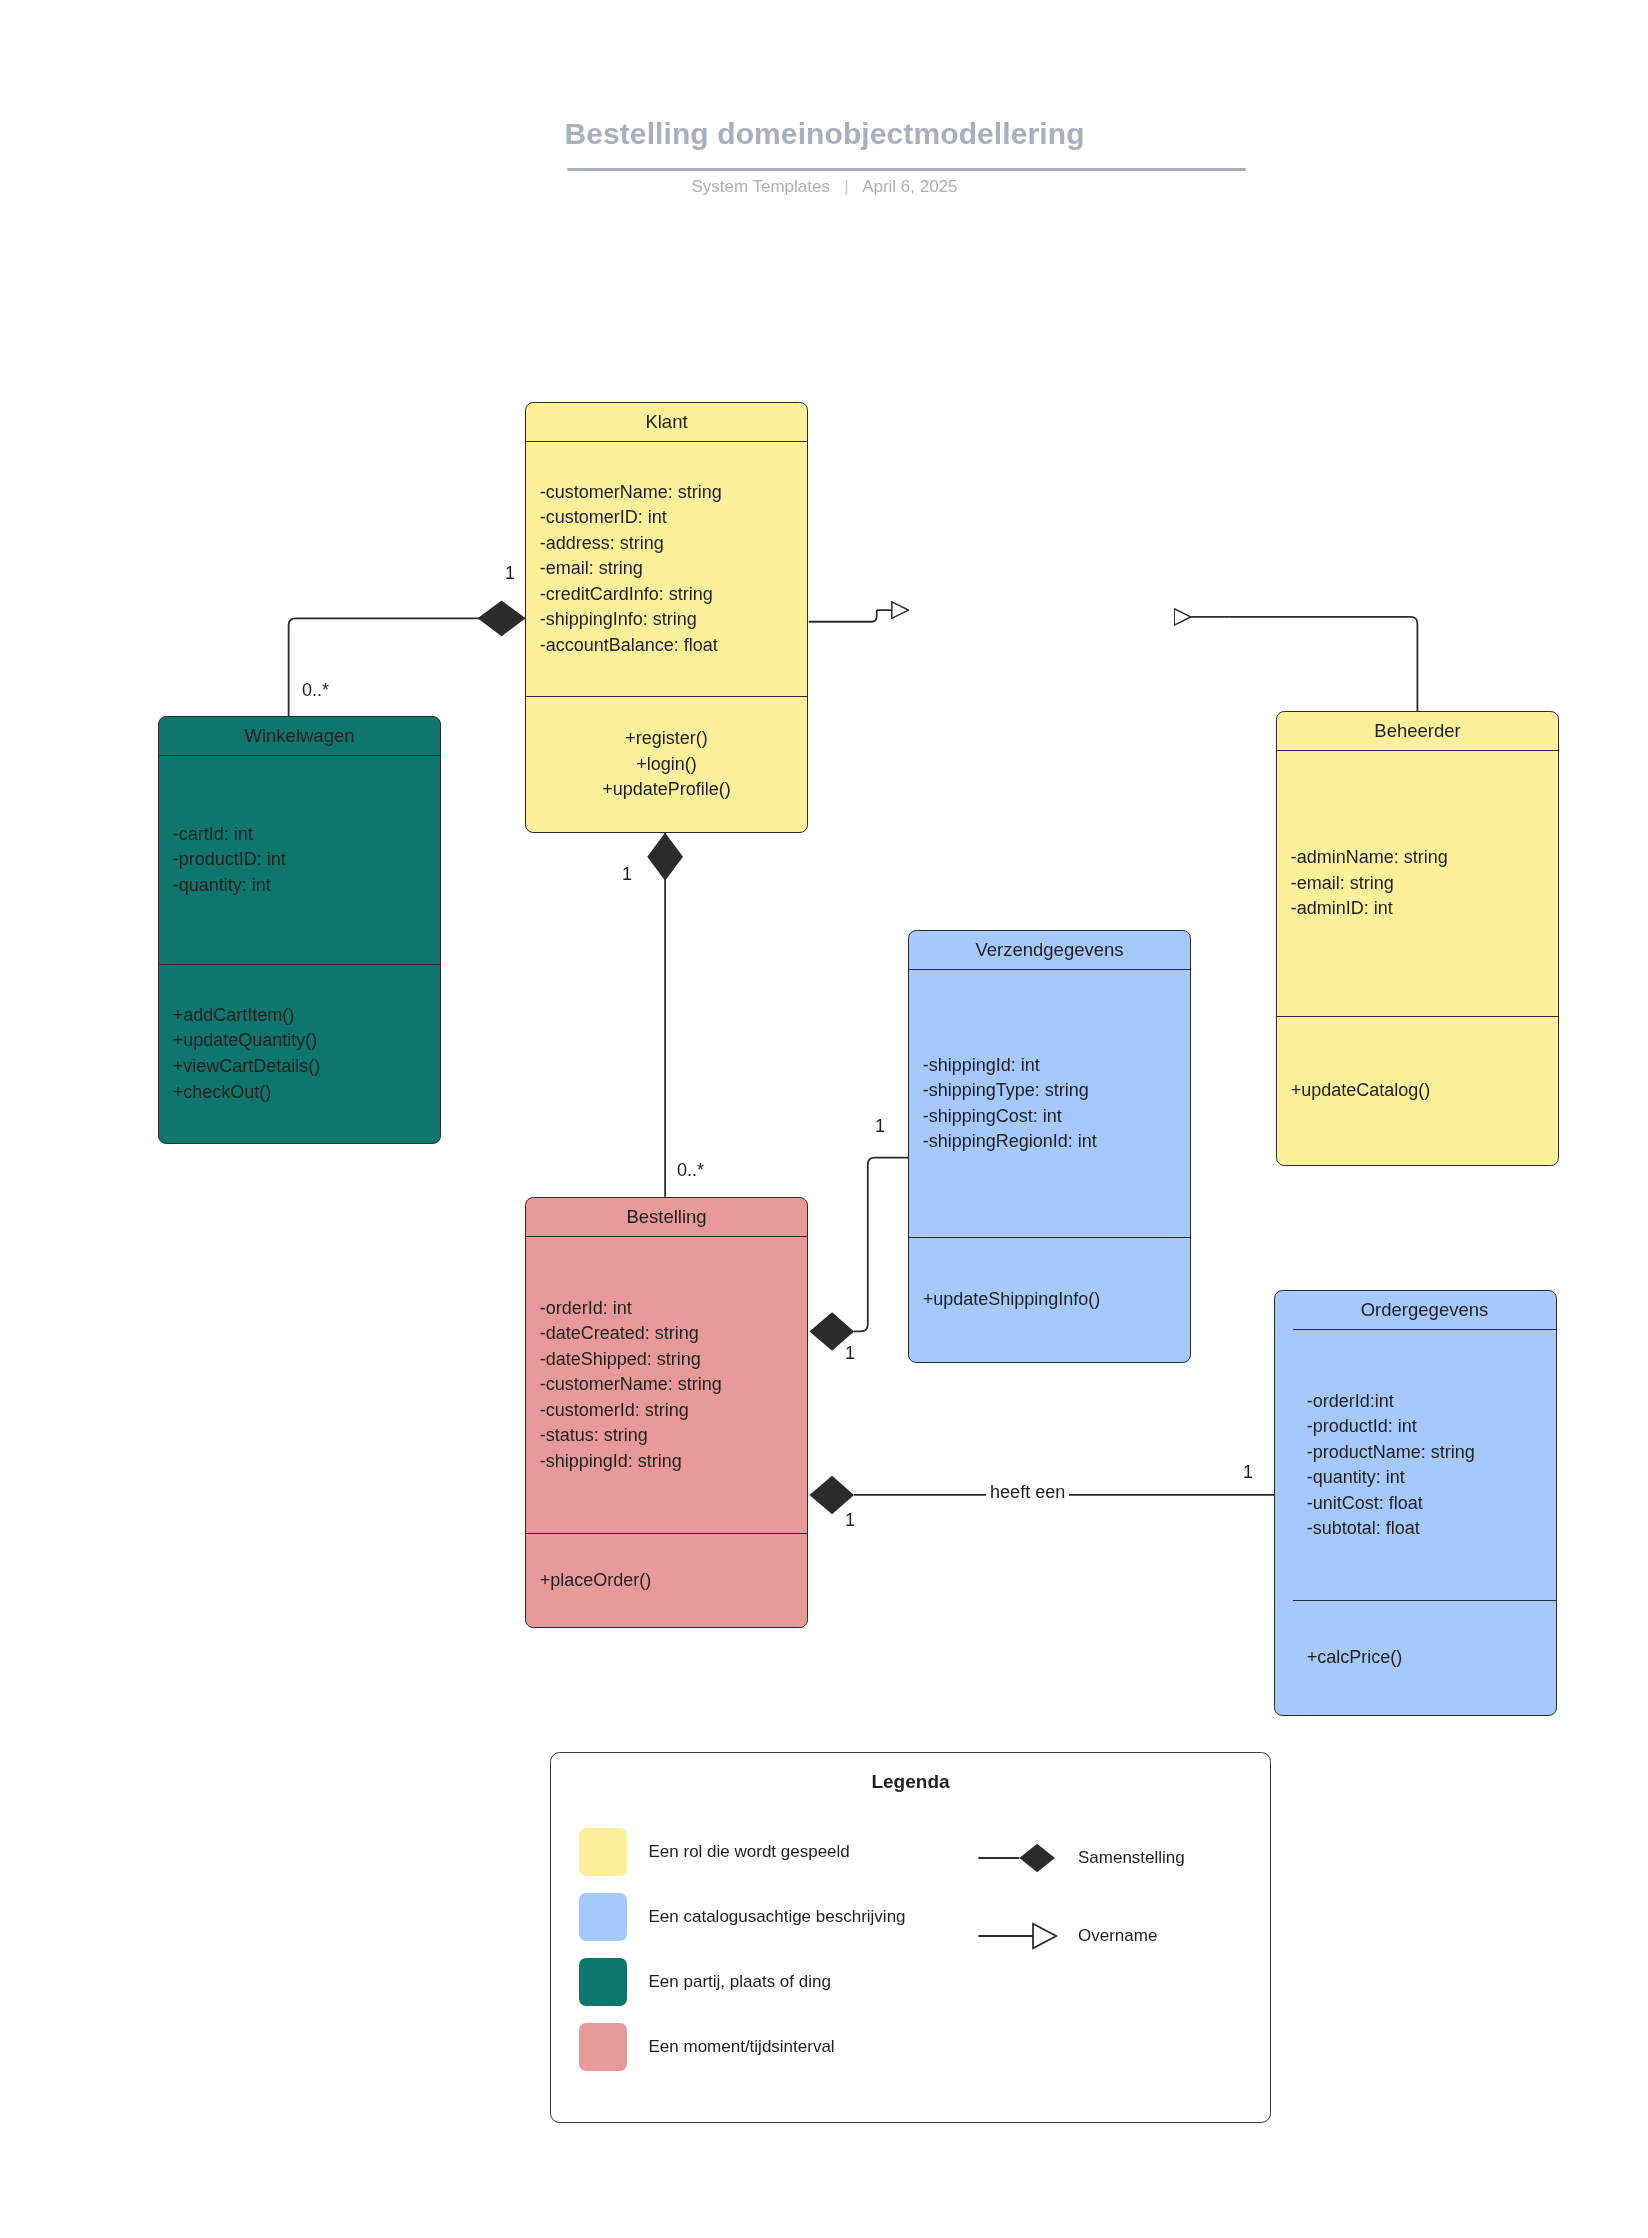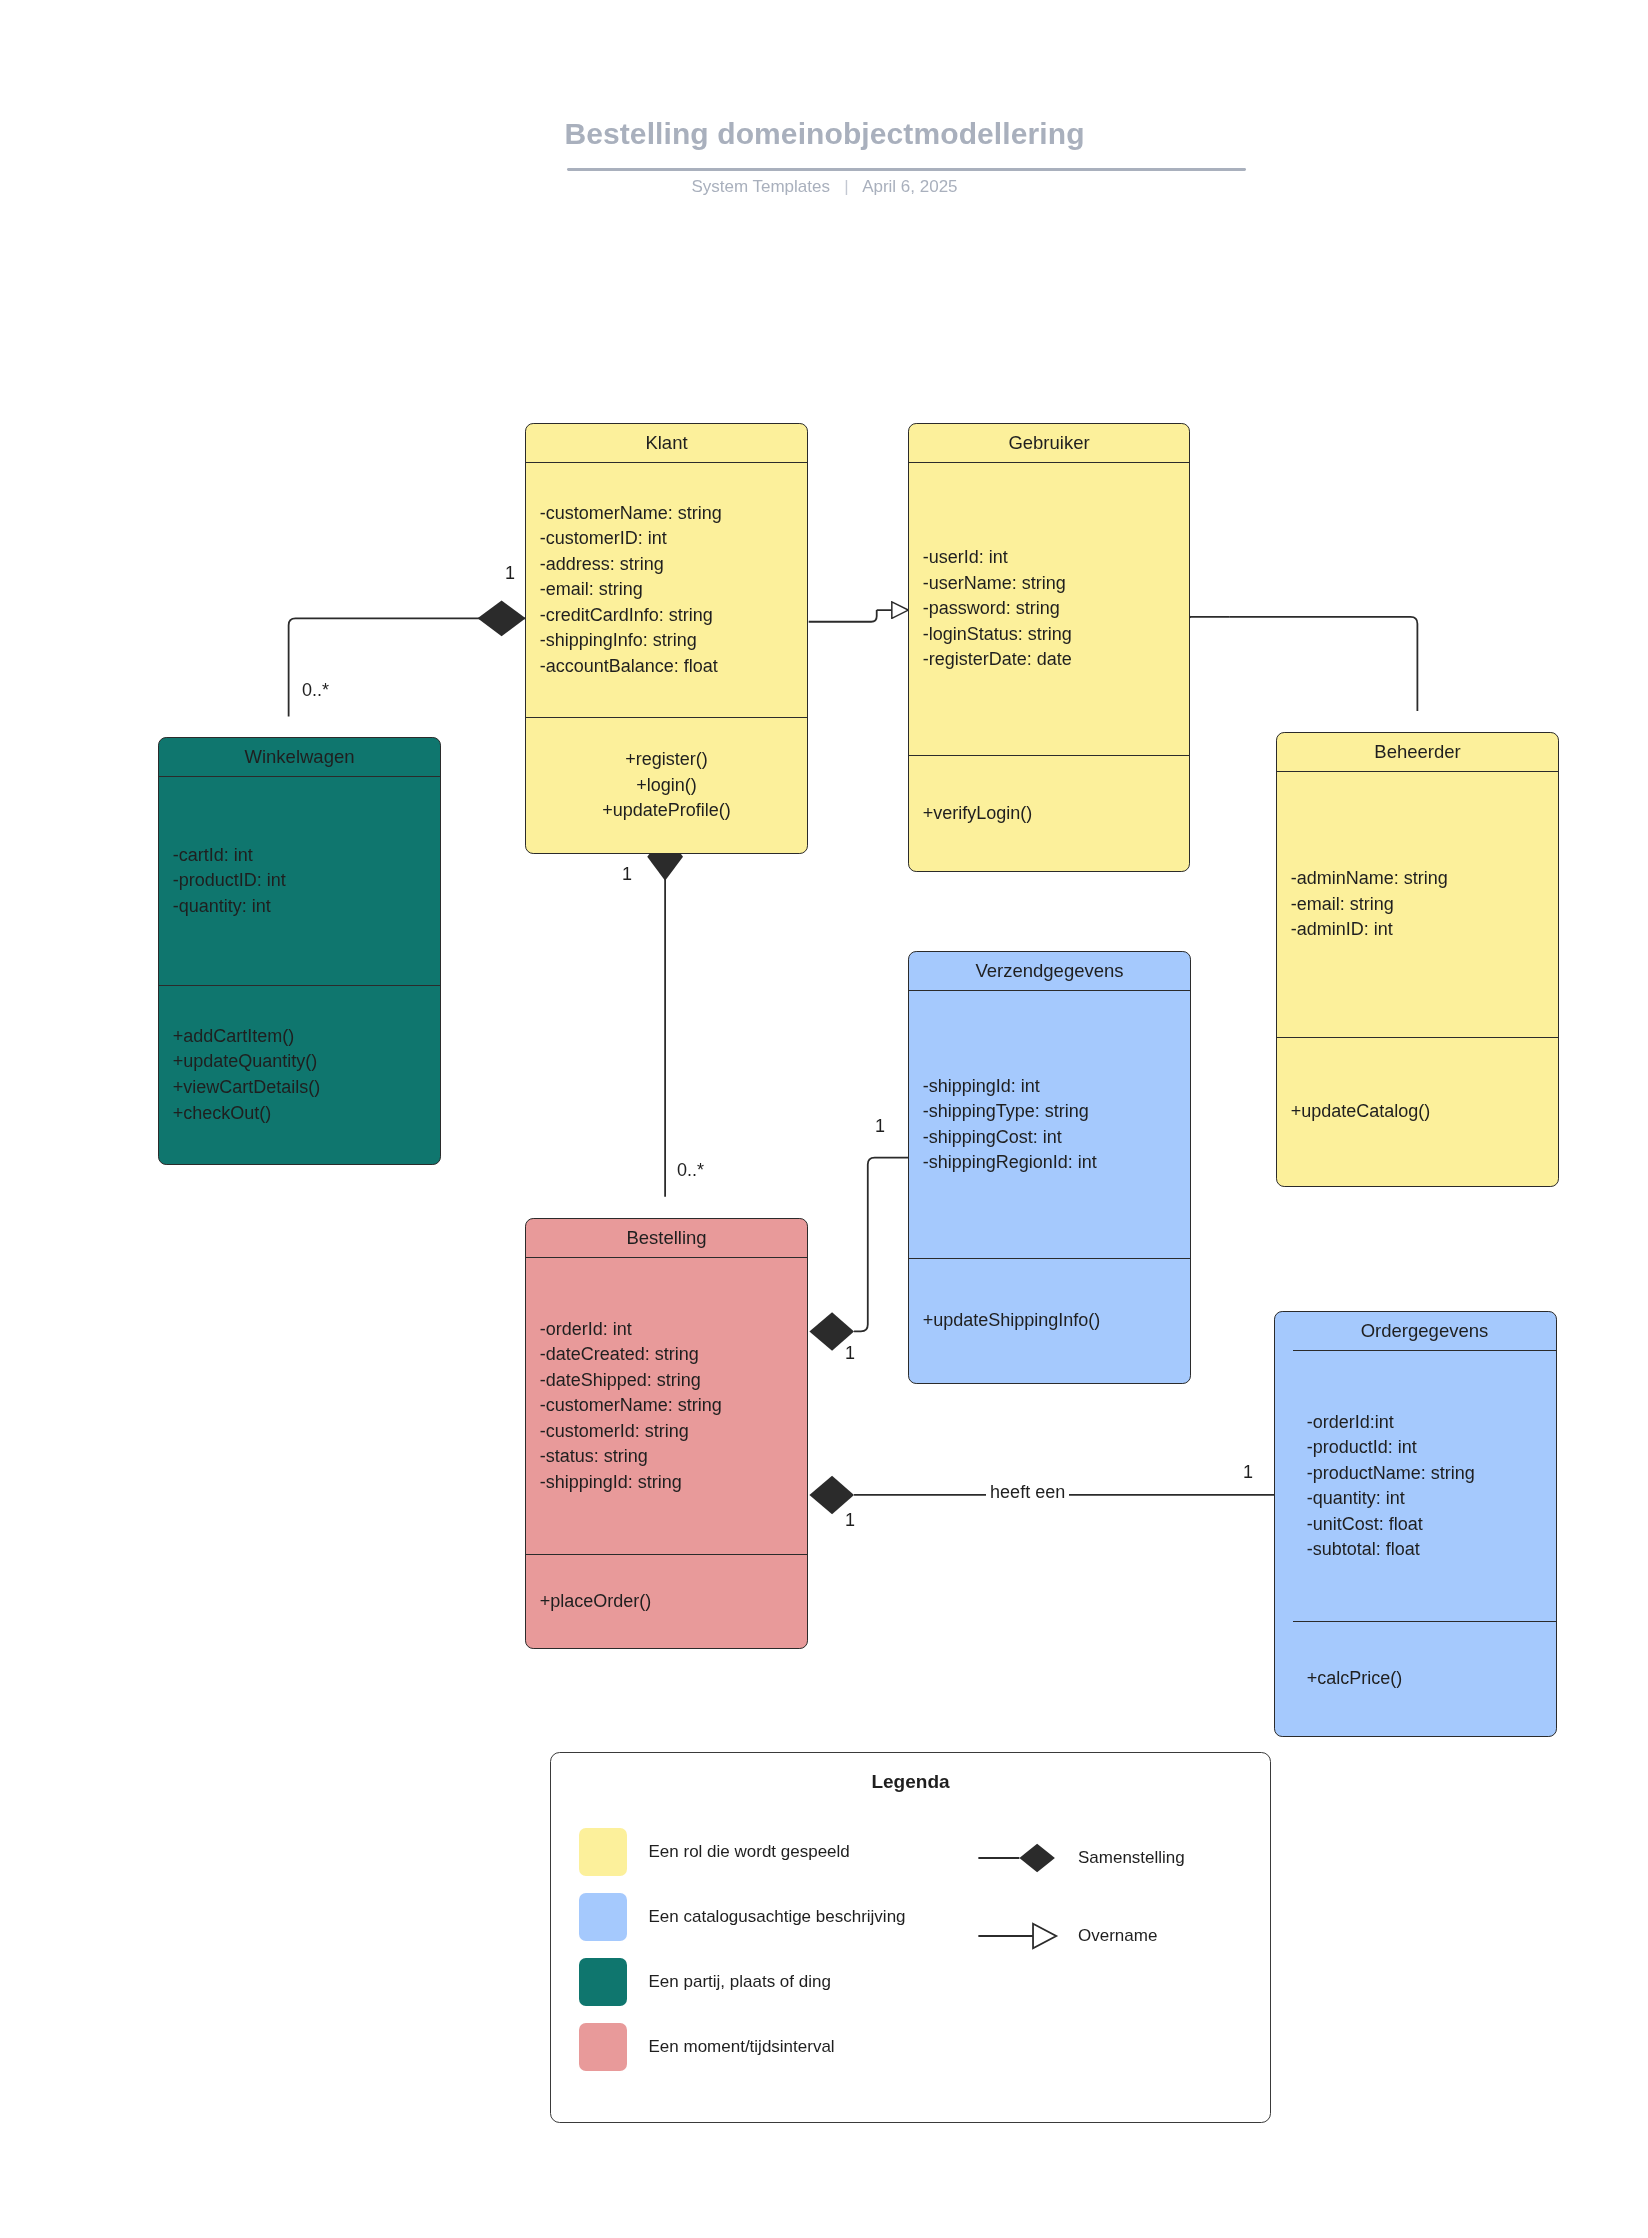--- a/index.html
+++ b/index.html
@@ -33,21 +33,21 @@
   
   #edges{position:absolute;left:0;top:0;width:1649px;height:2239px;}
 
   
   .uml{
     position:absolute;
     box-sizing:border-box;
     border:1.7px solid #2b2b2b;
     border-radius:8.2px;
     overflow:hidden;
-    display:flex;flex-direction:column;margin-top:21px;
+    display:flex;flex-direction:column;
   }
   .uml .hdr{
     text-align:center;
     font-size:18.5px;
     padding:9px 4.1px 9px;
     border-bottom:1.7px solid #2b2b2b;
     line-height:1.1;
     flex:0 0 auto;
   }
   .uml .attrs{
@@ -149,33 +149,20 @@
       <div class="line">-shippingInfo: string</div>
       <div class="line">-accountBalance: float</div>
     </div>
     <div class="ops" style="height:124px;text-align:center;">
       <div class="line">+register()</div>
       <div class="line">+login()</div>
       <div class="line">+updateProfile()</div>
     </div>
   </div>
 
-  <div class="uml c-yellow" style="left:908px;top:402px;width:282px;height:449px;">
-    <div class="hdr">Gebruiker</div>
-    <div class="attrs">
-      <div class="line">-userId: int</div>
-      <div class="line">-userName: string</div>
-      <div class="line">-password: string</div>
-      <div class="line">-loginStatus: string</div>
-      <div class="line">-registerDate: date</div>
-    </div>
-    <div class="ops" style="height:104px;">
-      <div class="line">+verifyLogin()</div>
-    </div>
-  </div>
 
   <div class="uml c-green" style="left:158px;top:716px;width:283px;height:428px;">
     <div class="hdr">Winkelwagen</div>
     <div class="attrs">
       <div class="line">-cartId: int</div>
       <div class="line">-productID: int</div>
       <div class="line">-quantity: int</div>
     </div>
     <div class="ops" style="height:167px;">
       <div class="line">+addCartItem()</div>

